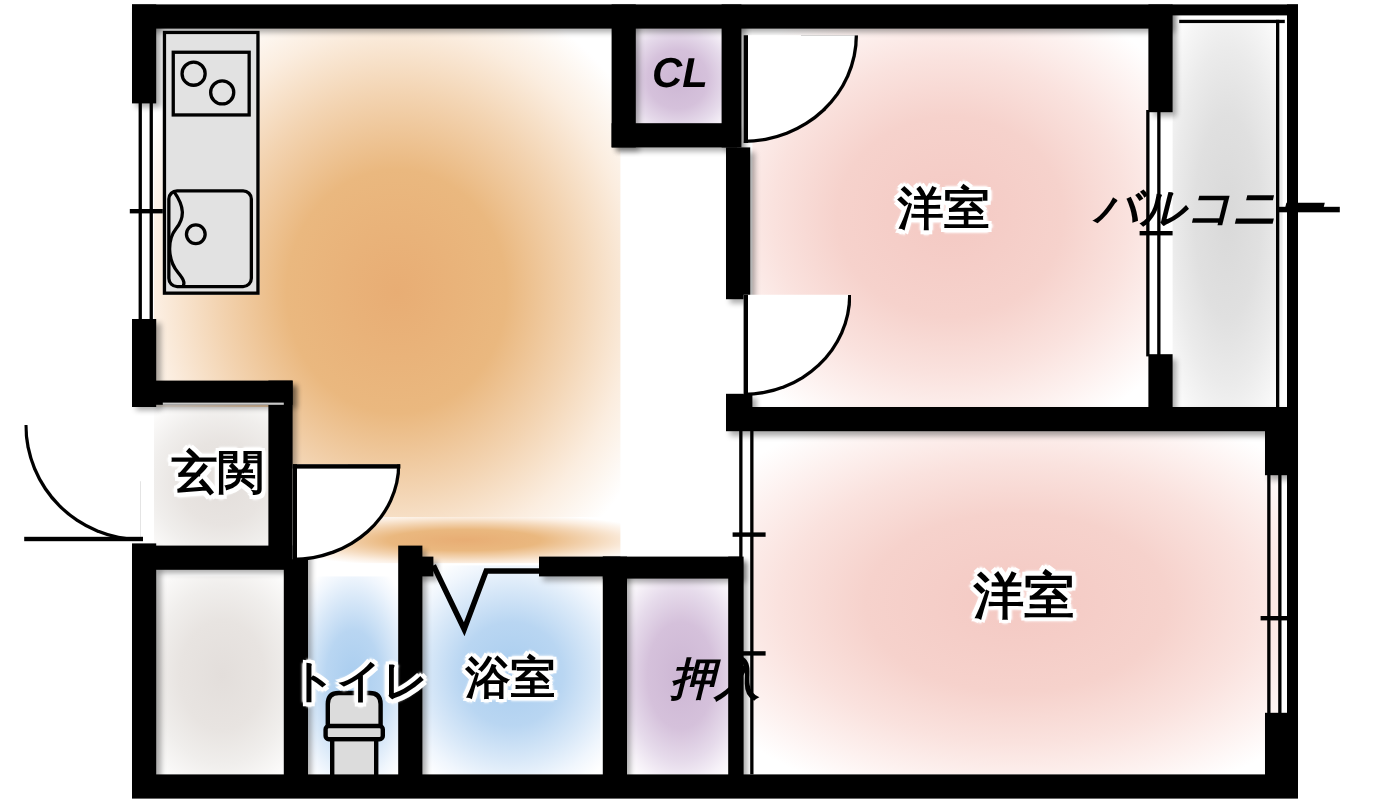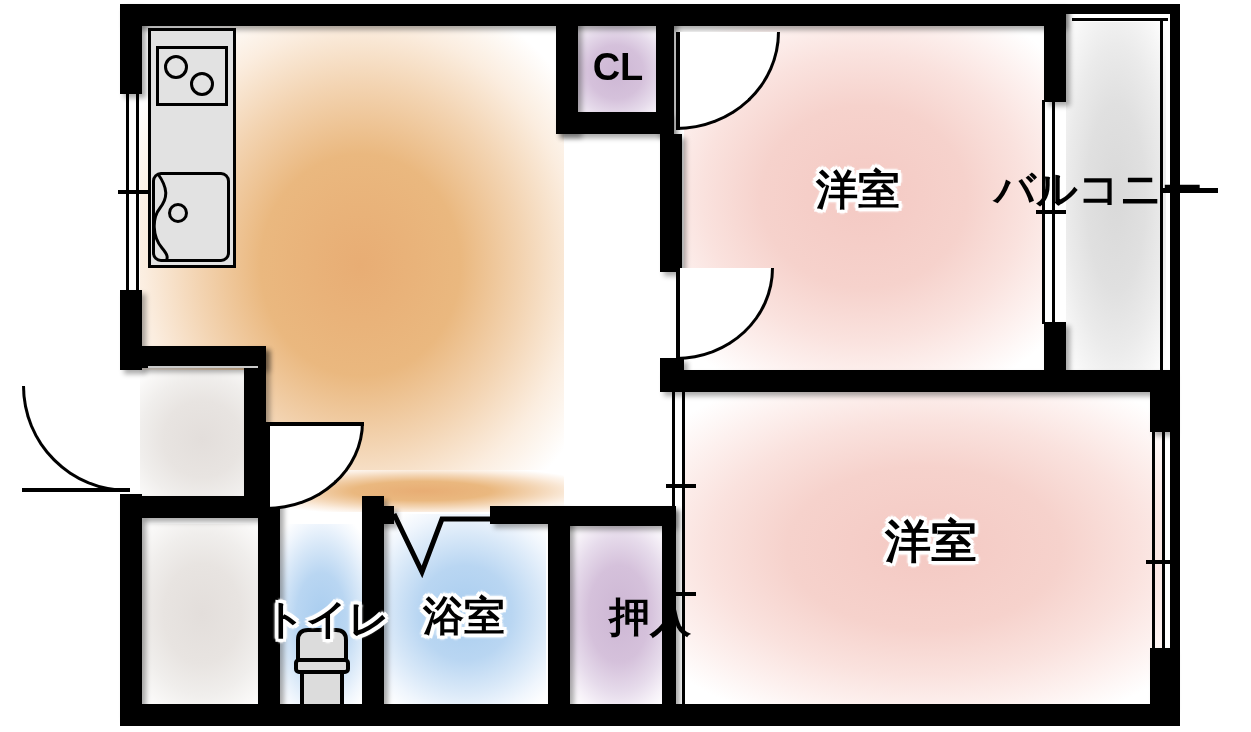--- a/index.html
+++ b/index.html
@@ -54,21 +54,21 @@
     font-weight:bold;
     white-space:nowrap;
     line-height:1.04;
     text-align:center;
     -webkit-text-stroke: 0px;
     text-shadow:
       -3px -3px 0 #fff, 3px -3px 0 #fff, -3px 3px 0 #fff, 3px 3px 0 #fff,
       -3px 0 0 #fff, 3px 0 0 #fff, 0 -3px 0 #fff, 0 3px 0 #fff,
       -4px 0 2px #fff, 4px 0 2px #fff, 0 -4px 2px #fff, 0 4px 2px #fff;
   }
-  .label.nohalo{text-shadow:none;}
+  .label.nohalo{text-shadow:none;font-style:italic;}
   .l-big{font-size:44px;}
   .l-mid{font-size:42px;}
   .l-small{font-size:41px;}
   .l-cl{font-size:38px;}
   .l-room2{font-size:46px;}
 
   
   .arc{
     position:absolute;
     border:3px solid #000;
@@ -225,20 +225,21 @@
 
   <div class="line" style="left:148px;top:366px;width:110px;height:2px;background:#c9c9c9;"></div>
 
   <div class="line" style="left:1160px;top:188px;width:58px;height:5px;"></div>
 
 
   <div class="label l-mid" style="left:790px;top:168px;width:136px;">洋室</div>
 
   <div class="label l-room2" style="left:858px;top:518px;width:146px;">洋室</div>
 
+  <div class="label l-mid" style="left:128px;top:408px;width:140px;">玄関</div>
 
   <div class="label l-cl nohalo" style="left:586px;top:48px;width:64px;">CL</div>
 
   <div class="label l-small" style="left:398px;top:595px;width:132px;">浴室</div>
 
   <div class="label l-small" style="left:264px;top:598px;width:114px;">トイレ</div>
 
   <div class="label l-small nohalo" style="left:572px;top:596px;width:100px;margin-left:28px;">押入</div>
 
   <div class="label l-small nohalo" style="left:994px;top:168px;width:186px;text-align:left;">バルコニー</div>

